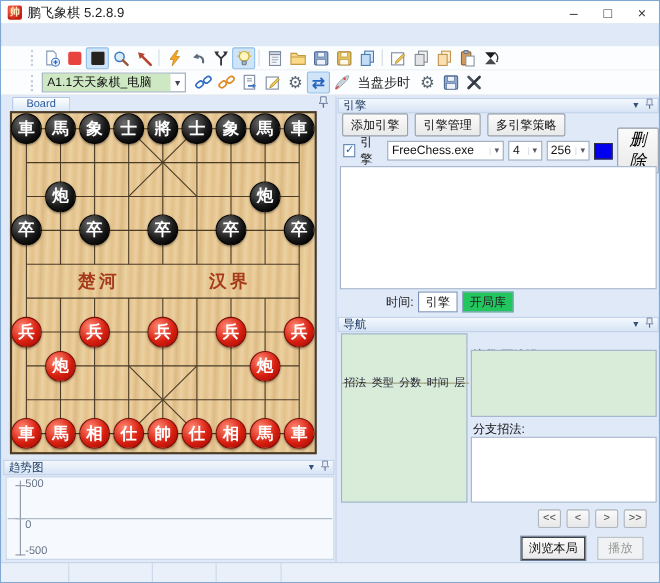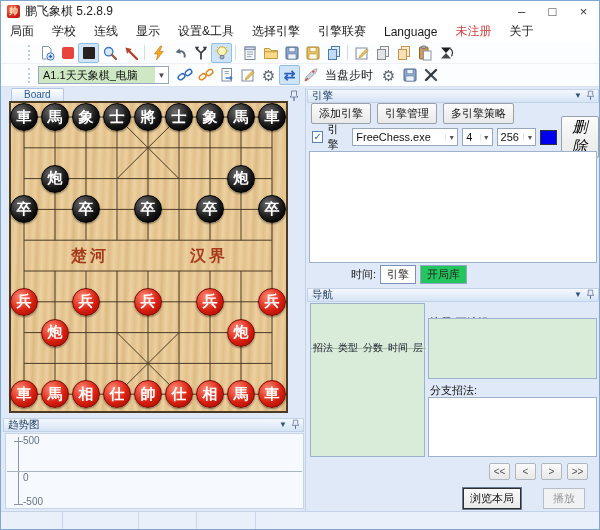--- a/index.html
+++ b/index.html
@@ -30,21 +30,21 @@
   .preset-combo{display:flex;align-items:center;height:18px;border:1px solid #98a8bc;background:#fff;margin:0 5px 0 2px;}
   .preset-text{background:#cde8c2;height:16px;line-height:16px;padding:0 4px;font-size:11px;min-width:116px;color:#111;}
   .preset-arrow{width:13px;text-align:center;font-size:8px;color:#445;}
   .clock-label{font-size:12px;color:#222;margin:0 5px 0 4px;}
   
   .panel-header{position:absolute;height:14px;background:linear-gradient(#f4f8fd,#d6e4f5);
     border:1px solid #c2d2e8;display:flex;align-items:center;font-size:10.5px;color:#16355f;padding:0 4px;}
   .header-icons{margin-left:auto;display:flex;gap:5px;align-items:center;}
   .hdr-caret{font-size:8px;color:#33517a;line-height:1;}
   
-  .board-tabstrip{position:absolute;left:2px;top:87px;width:301px;height:13px;display:flex;align-items:flex-start;}
+  .board-tabstrip{position:absolute;left:2px;top:87px;width:301px;height:13px;display:flex;align-items:center;}
   .board-tab{margin-left:8px;padding:0 12px;font-size:10px;color:#2a5a9c;background:linear-gradient(#fefefe,#dbe8f8);
     border:1px solid #b2c7e4;border-bottom:none;border-radius:2px 2px 0 0;line-height:12px;height:13px;}
   .board-tab-pin{margin-left:auto;margin-right:6px;}
   .board{position:absolute;left:8px;top:100px;width:279px;height:312px;border:2px solid #4c3a22;
     background:repeating-linear-gradient(92deg,#ecd2a0 0px,#e3c18b 5px,#eccfa0 9px,#ddba82 13px,#ead0a2 18px);}
   .board svg,.pieces-layer{position:absolute;left:0;top:0;}
   .pieces-layer{width:275px;height:308px;}
   .piece{position:absolute;width:28px;height:28px;border-radius:50%;display:flex;align-items:center;justify-content:center;
     font-family:"DejaVu Sans",sans-serif;font-weight:bold;font-size:15px;color:#fff;box-shadow:0 1px 2px rgba(0,0,0,.45);}
   .piece.black{background:radial-gradient(circle at 35% 30%,#6d6d6d,#191919 55%,#000 85%);border:1px solid #000;}
@@ -78,21 +78,21 @@
   .moves-table{position:absolute;left:309px;top:302px;width:115px;height:154px;background:#d9ecd9;border:1px solid #9fb2cc;}
   .moves-header{display:flex;height:14px;}
   .th-cell{font-size:10px;padding:0 2px;border-right:1px solid #a9bca9;border-bottom:1px solid #a9bca9;background:#a16207;
     display:flex;align-items:center;color:#223;white-space:nowrap;margin-top:44px;}
   .side-label{position:absolute;font-size:11px;color:#111;}
   .comment-box{position:absolute;left:427px;top:317px;width:169px;height:61px;background:#d9ecd9;border:1px solid #9fb2cc;font-size:11px;}
   .branch-box{position:absolute;left:427px;top:396px;width:169px;height:60px;background:#fff;border:1px solid #9fb2cc;font-size:11px;}
   .nav-buttons{position:absolute;right:11px;top:462px;display:flex;gap:5px;}
   .nav-btn{width:21px;height:17px;font-size:10px;color:#555;background:linear-gradient(#fafafa,#e8e8e8);
     border:1px solid #b0b6bd;border-radius:2px;display:flex;align-items:center;justify-content:center;padding:0;font-family:"Liberation Sans",sans-serif;}
-  .browse-row{position:absolute;right:14px;top:487px;display:flex;gap:22px;}
+  .browse-row{position:absolute;right:14px;top:487px;display:flex;gap:11px;}
   .browse-btn{font-size:11px;padding:2px 6px;background:linear-gradient(#fbfbfb,#e9e9e9);border:1px solid #2e2e2e;outline:1px solid #6a7a90;color:#111;}
   .play-btn{font-size:11px;padding:2px 9px;background:#f1f2f3;border:1px solid #b8bec6;color:#999;}
   
   .statusbar{position:absolute;left:0;bottom:0;right:0;height:18px;background:#e9f0fa;border-top:1px solid #c4d2e8;display:flex;}
   .sb-cell{border-right:1px solid #cbd7e9;height:100%;flex:0 0 auto;}
   .sb-cell.last{flex:1 1 auto;border-right:none;}
 </style>
 </head>
 <body>
 
@@ -101,32 +101,20 @@
   <div class="titlebar">
     <span class="app-icon">帅</span>
     <span class="title-text">鹏飞象棋 5.2.8.9</span>
     <div class="win-controls">
       <span class="win-btn">–</span>
       <span class="win-btn">□</span>
       <span class="win-btn">×</span>
     </div>
   </div>
 
-  <div class="menubar">
-      <span class="menu-item">局面</span>
-      <span class="menu-item">学校</span>
-      <span class="menu-item">连线</span>
-      <span class="menu-item">显示</span>
-      <span class="menu-item">设置&amp;工具</span>
-      <span class="menu-item">选择引擎</span>
-      <span class="menu-item">引擎联赛</span>
-      <span class="menu-item">Language</span>
-      <span class="menu-item em">未注册</span>
-      <span class="menu-item">关于</span>
-    </div>
 
   <div class="toolbar" id="toolbar1">
     <span class="tb-grip"></span>
     <span style="display:flex;align-items:center;">
         <span class="tb-btn">
           <svg viewBox="0 0 16 16" width="16" height="16">
             <path d="M3.5 1.5h6L12 4v10H3.5z" fill="#fff" stroke="#8095b5"></path>
             <circle cx="11.5" cy="11.5" r="3.6" fill="#eaf3fd" stroke="#3f77c0"></circle>
             <path d="M11.5 9.7v3.6M9.7 11.5h3.6" stroke="#2a64c0" stroke-width="1.3"></path>
           </svg>

